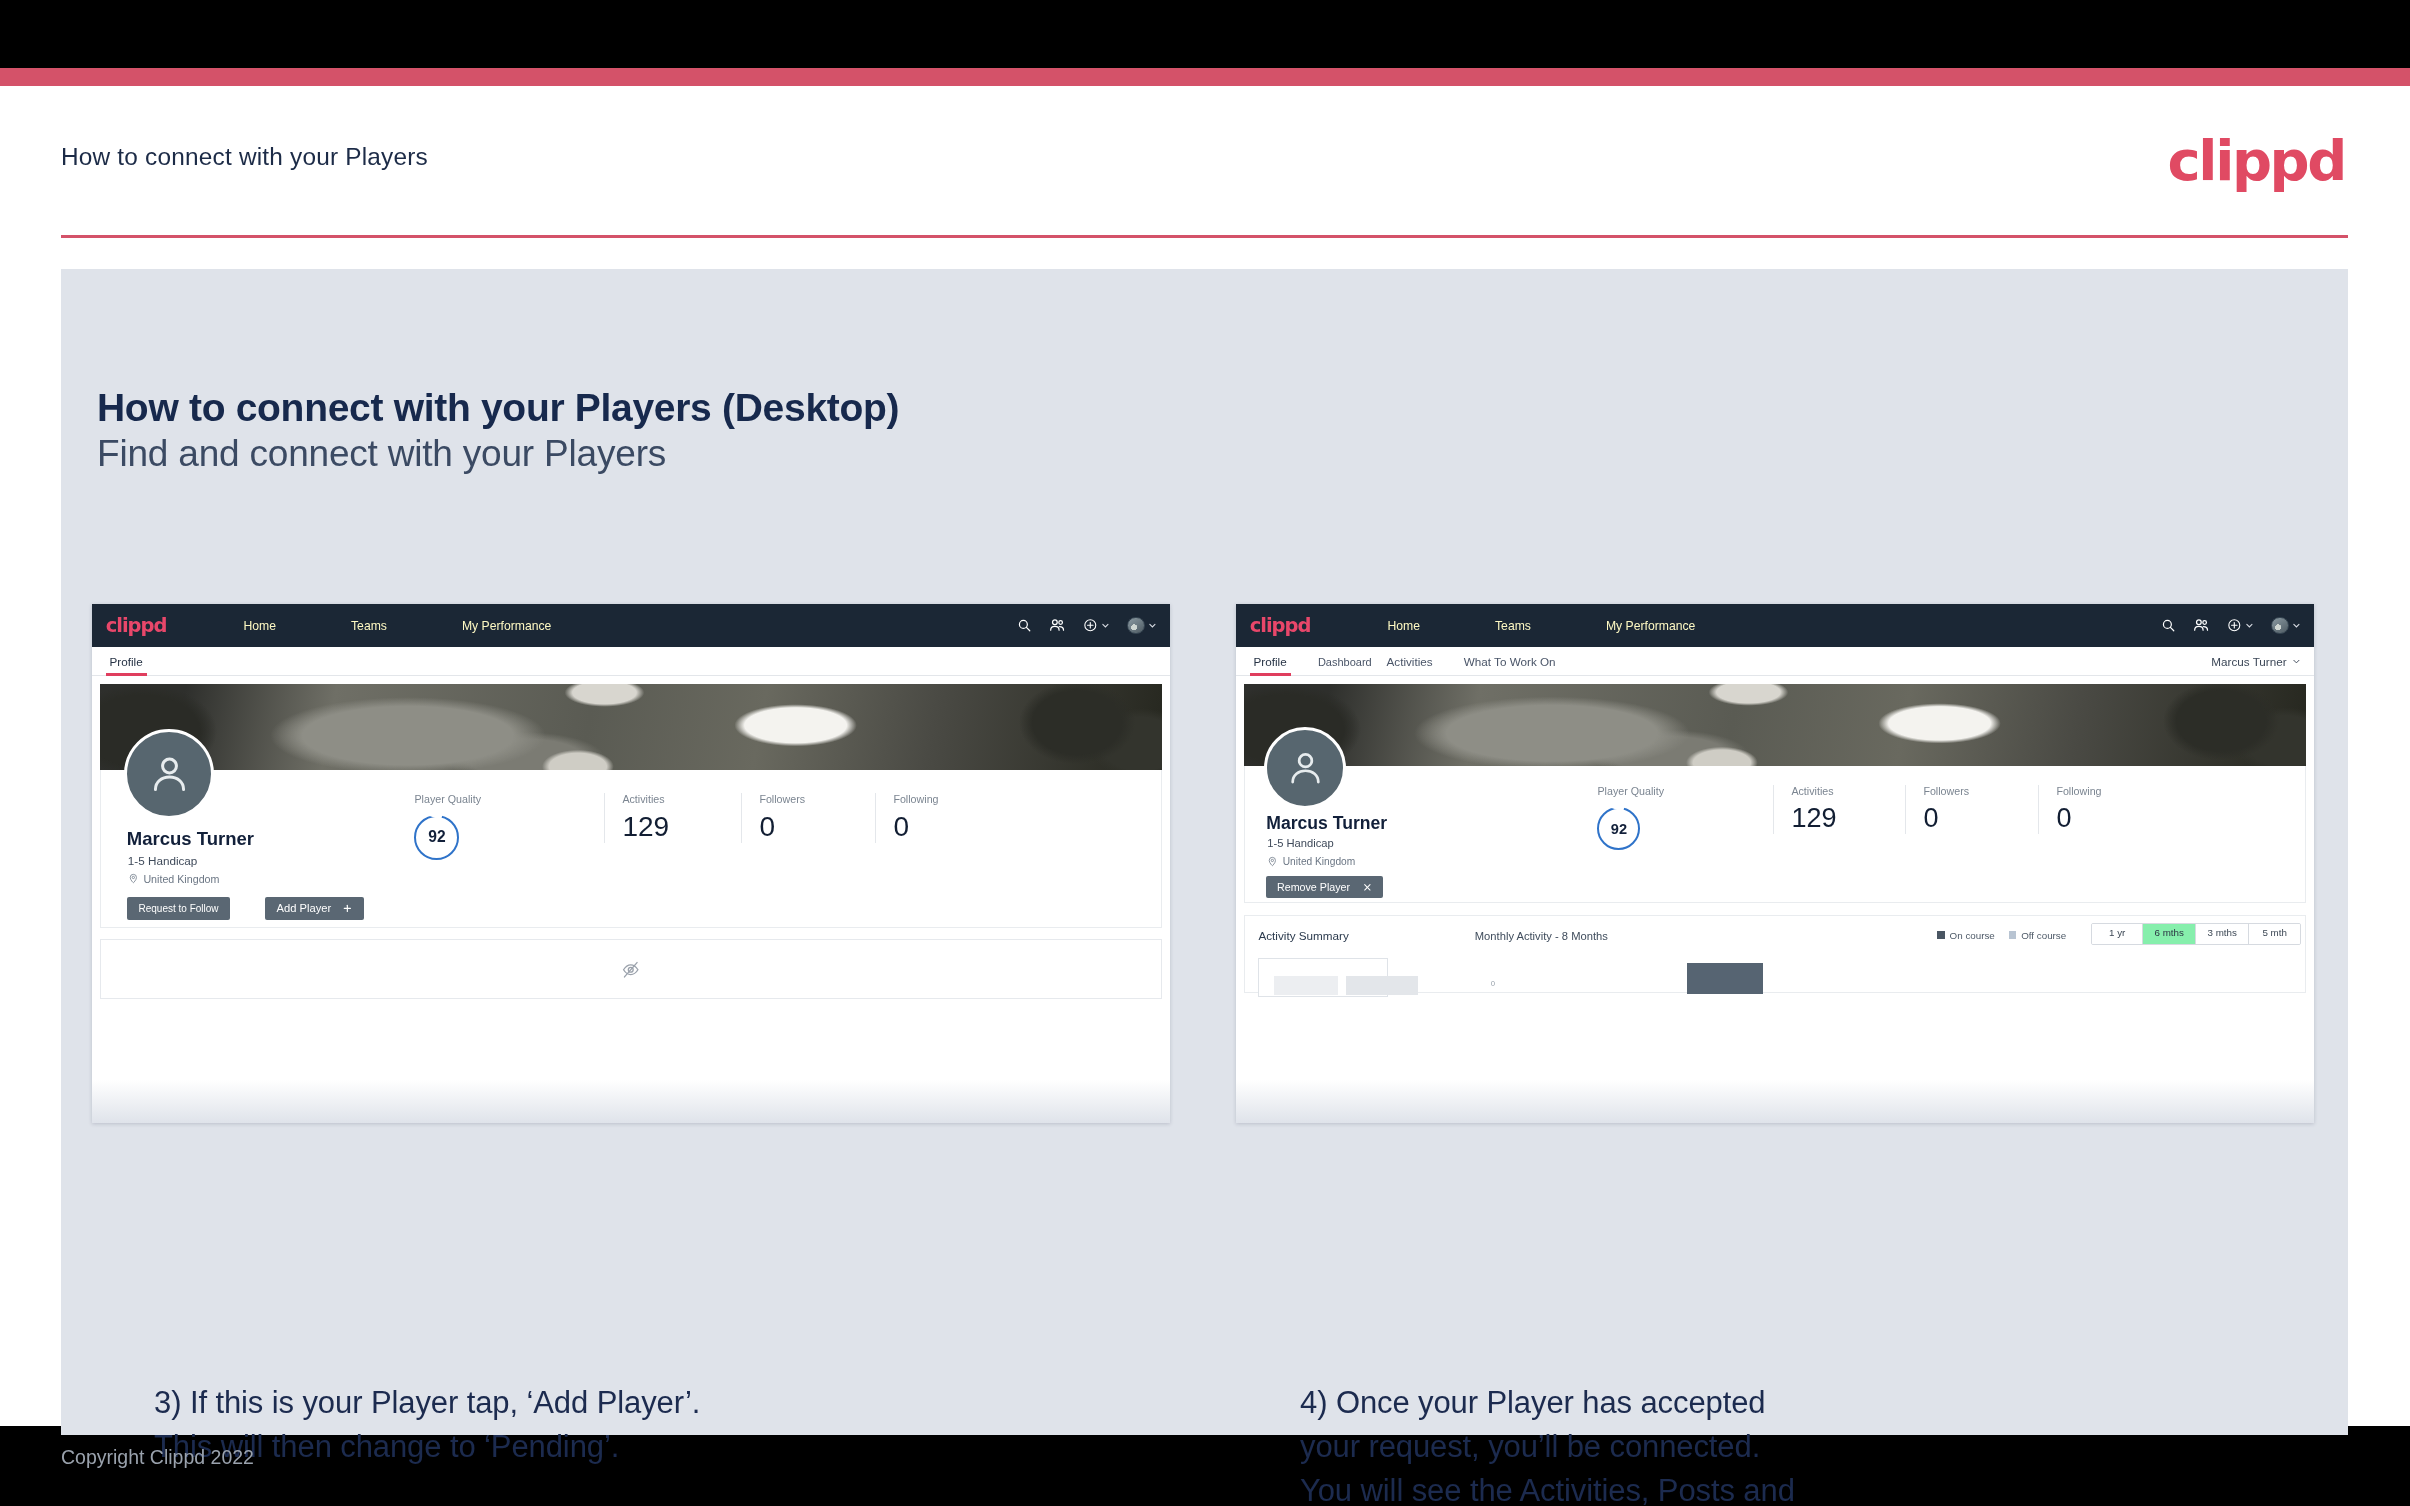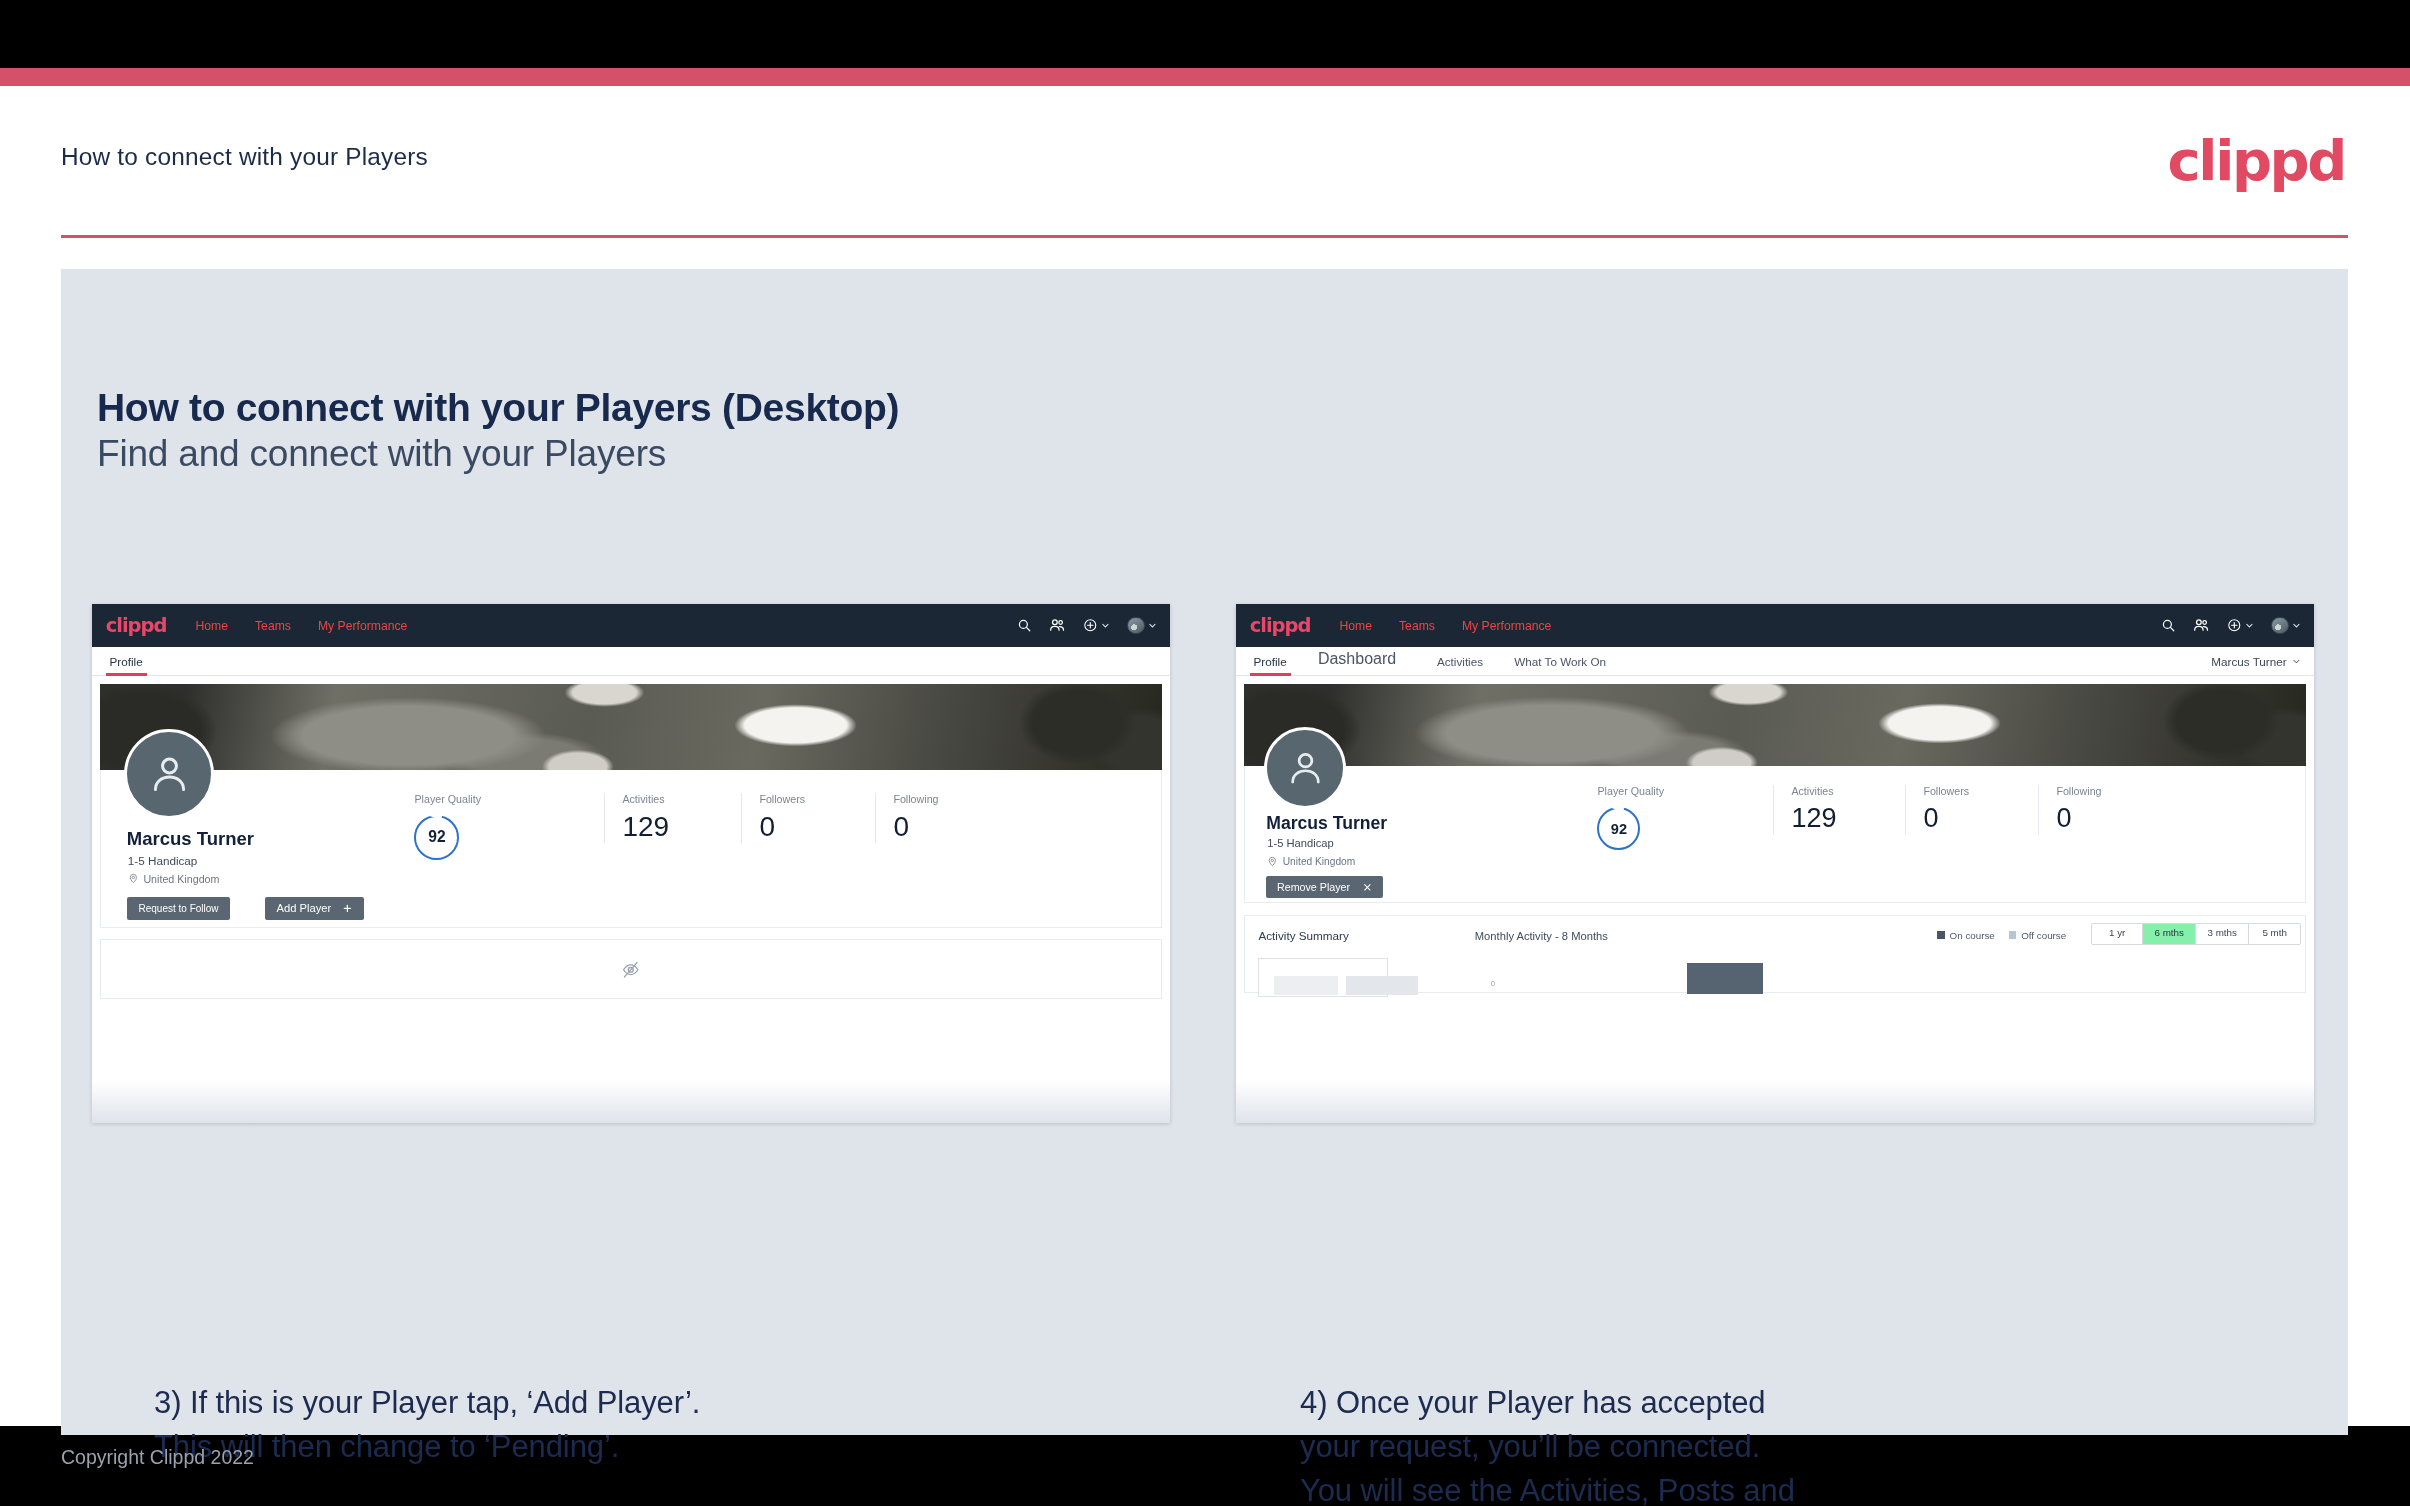--- a/index.html
+++ b/index.html
@@ -31,21 +31,21 @@
   .shot-r { left:1175px; top:335px; width:1078px; height:519px; }
 
   .fade { position:absolute; left:0; right:0; bottom:0; height:43px;
           background:linear-gradient(to bottom, rgba(255,255,255,0), #dfe3ea); pointer-events:none; z-index:40; }
 
   
   .navbar { position:relative; height:43px; background:#1b2735; display:flex; align-items:center; }
   .nav-logo { font-family:"DejaVu Sans", sans-serif; font-weight:700; color:#e8476a;
               letter-spacing:-1px; }
   .nav-links { display:flex; align-items:center; }
-  .nav-links span { color:#ef4444; }
+  .nav-links span { color:#fef9c3;margin-left:48px; }
   .nav-icons { margin-left:auto; display:flex; align-items:center; }
   .ic { display:inline-flex; align-items:center; justify-content:center; color:#fff; }
   .chev { color:#d7dbe2; }
   .avatar-sm { border-radius:50%; background:#6a7a86;
      background-image:radial-gradient(circle at 38% 62%, #cfd6d2 0 22%, transparent 23%),
                       linear-gradient(145deg,#8b9aa2,#4e5b63);
      border:1px solid #31404d; }
 
   
   .tabs { position:relative; height:29px; background:#fff; border-bottom:1px solid #e3e6ea; display:flex; align-items:flex-end; }
@@ -291,21 +291,21 @@
             <span class="avatar-sm" style="width:17.6px;height:17.6px;"></span>
             <svg class="chev" width="8.8" height="8.8" viewBox="0 0 24 24" fill="none" stroke="currentColor" stroke-width="3" stroke-linecap="round">
               <polyline points="5,9 12,16 19,9"></polyline>
               </svg>
           </span>
         </div>
       </div>
 
       <div class="tabs" style="padding:0 13.7px;">
         <div class="tab active" style="font-size:11.7px; padding:0 3.9px 6.8px 3.9px; margin-right:23.4px;">Profile</div>
-        <div class="tab" style="font-size:16px; padding:0 3.9px 6.8px 3.9px; margin-right:33px;">Dashboard</div>
+        <div class="tab" style="font-size:11px; padding:0 3.9px 6.8px 3.9px; margin-right:7px;">Dashboard</div>
         <div class="tab" style="font-size:11.7px; padding:0 3.9px 6.8px 3.9px; margin-right:23.4px;">Activities</div>
         <div class="tab" style="font-size:11.7px; padding:0 3.9px 6.8px 3.9px;">What To Work On</div>
         <div class="tabs-right" style="font-size:11.7px; padding-bottom:6.8px; gap:4.9px;">
           <span>Marcus Turner</span>
           <svg width="8.8" height="8.8" viewBox="0 0 24 24" fill="none" stroke="currentColor" stroke-width="2.6" stroke-linecap="round">
             <polyline points="5,9 12,16 19,9"></polyline>
             </svg>
         </div>
       </div>
 

